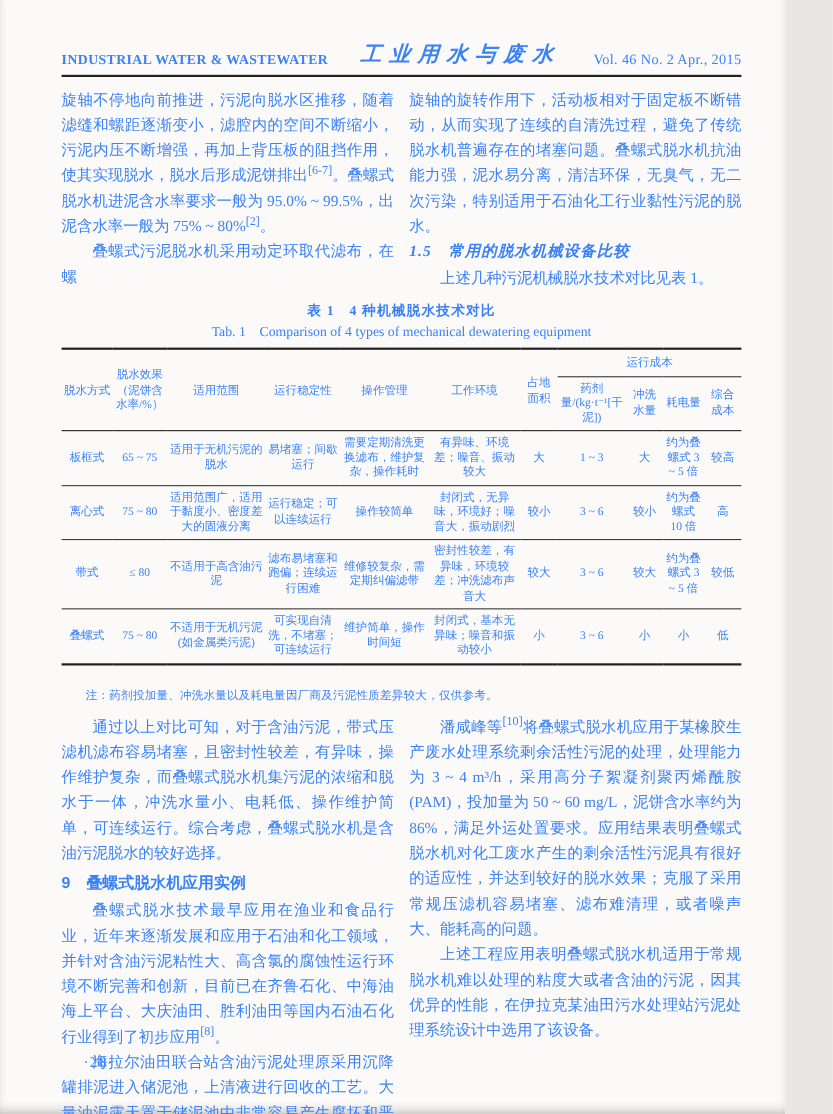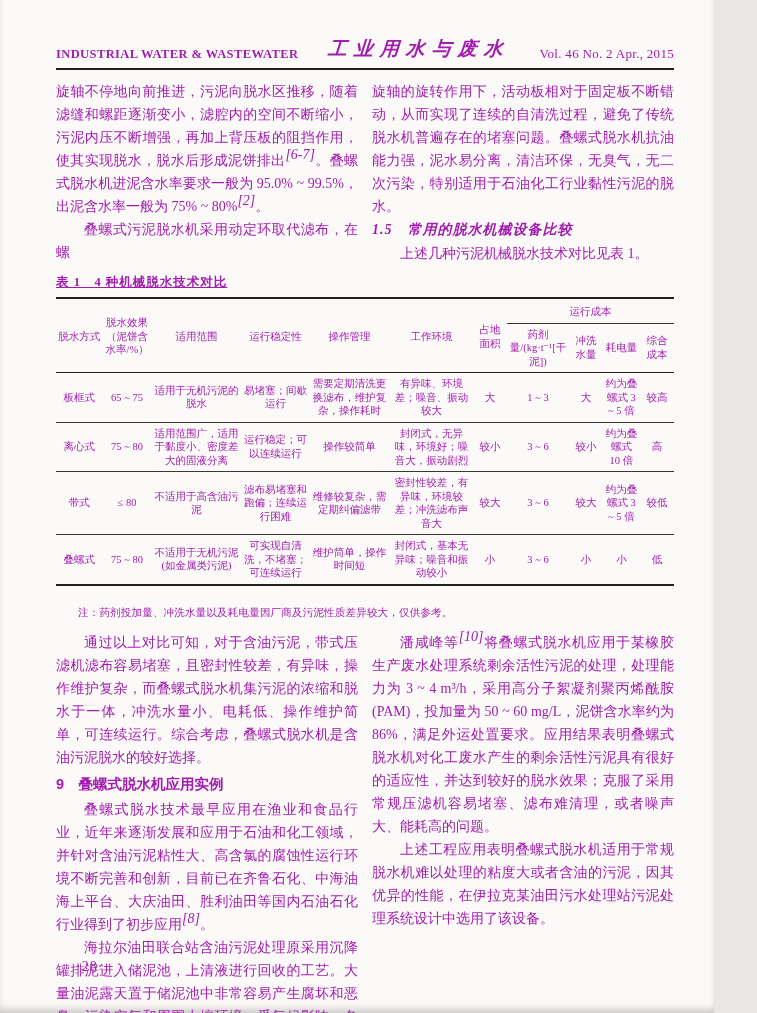--- a/index.html
+++ b/index.html
@@ -1,21 +1,21 @@
 <!DOCTYPE html>
 <html><head>
 <meta charset="utf-8">
 <style>
   * { margin:0; padding:0; box-sizing:border-box; }
   html,body { background:#e8e7e4; }
   .page {
     position:relative;
     width:714px; height:1013px;
     background:#fbfaf8;
-    color:#a21caf;
+    color:#3b82f6;
     font-family:"Liberation Serif","DejaVu Serif",serif;
     padding:36px 40px 0 56px;
     overflow:hidden;
     box-shadow:inset 0 -6px 10px -4px #b9b8b5;
   }
   
   .jheader {
     display:flex; align-items:flex-end; justify-content:space-between;
     padding-bottom:6px;
     border-bottom:2.5px solid #23201d;
@@ -24,31 +24,31 @@
   .jh-cn { font-size:19px; font-weight:bold; font-style:italic; letter-spacing:7px; transform:skewX(-4deg); }
   .jh-issue { font-size:13px; letter-spacing:.3px; }
   
   .cols { display:flex; gap:14px; margin-top:10px; }
   .col { width:325px; }
   .col p {
     font-size:14px; line-height:23px;
     text-align:justify; text-justify:inter-character;
   }
   .col p.indent { text-indent:2em; }
-  sup { font-size:14px; vertical-align:super; line-height:0;font-style:italic; }
+  sup { font-size:11px; vertical-align:super; line-height:0; }
   .h-kai {
     font-size:14px; font-weight:bold; font-style:italic;
     line-height:24px; letter-spacing:1px;
   }
   .h-hei {
     font-family:"Liberation Sans","DejaVu Sans",sans-serif;
     font-size:14.5px; font-weight:bold; line-height:26px; margin:2px 0 1px;
   }
   
-  .tbl-caption { text-align:left; margin-top:9px;text-decoration:underline; }
+  .tbl-caption { text-align:center; margin-top:9px; }
   .tbl-caption .cn { font-size:12.5px; font-weight:bold; letter-spacing:1px; }
   .tbl-caption .en { font-size:12.5px; margin-top:2px; }
   table.cmp {
     width:100%; margin-top:6px;
     border-collapse:collapse;
     border-top:2px solid #23201d;
     border-bottom:2px solid #23201d;
     font-size:10.5px; line-height:13.5px;
   }
   table.cmp th, table.cmp td {
@@ -88,20 +88,21 @@
     </div>
     <div class="col">
       <p>旋轴的旋转作用下，活动板相对于固定板不断错动，从而实现了连续的自清洗过程，避免了传统脱水机普遍存在的堵塞问题。叠螺式脱水机抗油能力强，泥水易分离，清洁环保，无臭气，无二次污染，特别适用于石油化工行业黏性污泥的脱水。</p>
       <div class="h-kai">1.5　常用的脱水机械设备比较</div>
       <p class="indent">上述几种污泥机械脱水技术对比见表 1。</p>
     </div>
   </div>
 
   <div class="tbl-caption">
     <div class="cn">表 1　4 种机械脱水技术对比</div>
+    <div class="en">Tab. 1　Comparison of 4 types of mechanical dewatering equipment</div>
   </div>
 
   <table class="cmp">
     <colgroup>
       <col style="width:7.5%">
         <col style="width:8%">
         <col style="width:14.5%">
         <col style="width:11%">
       <col style="width:13%">
         <col style="width:13.5%">

